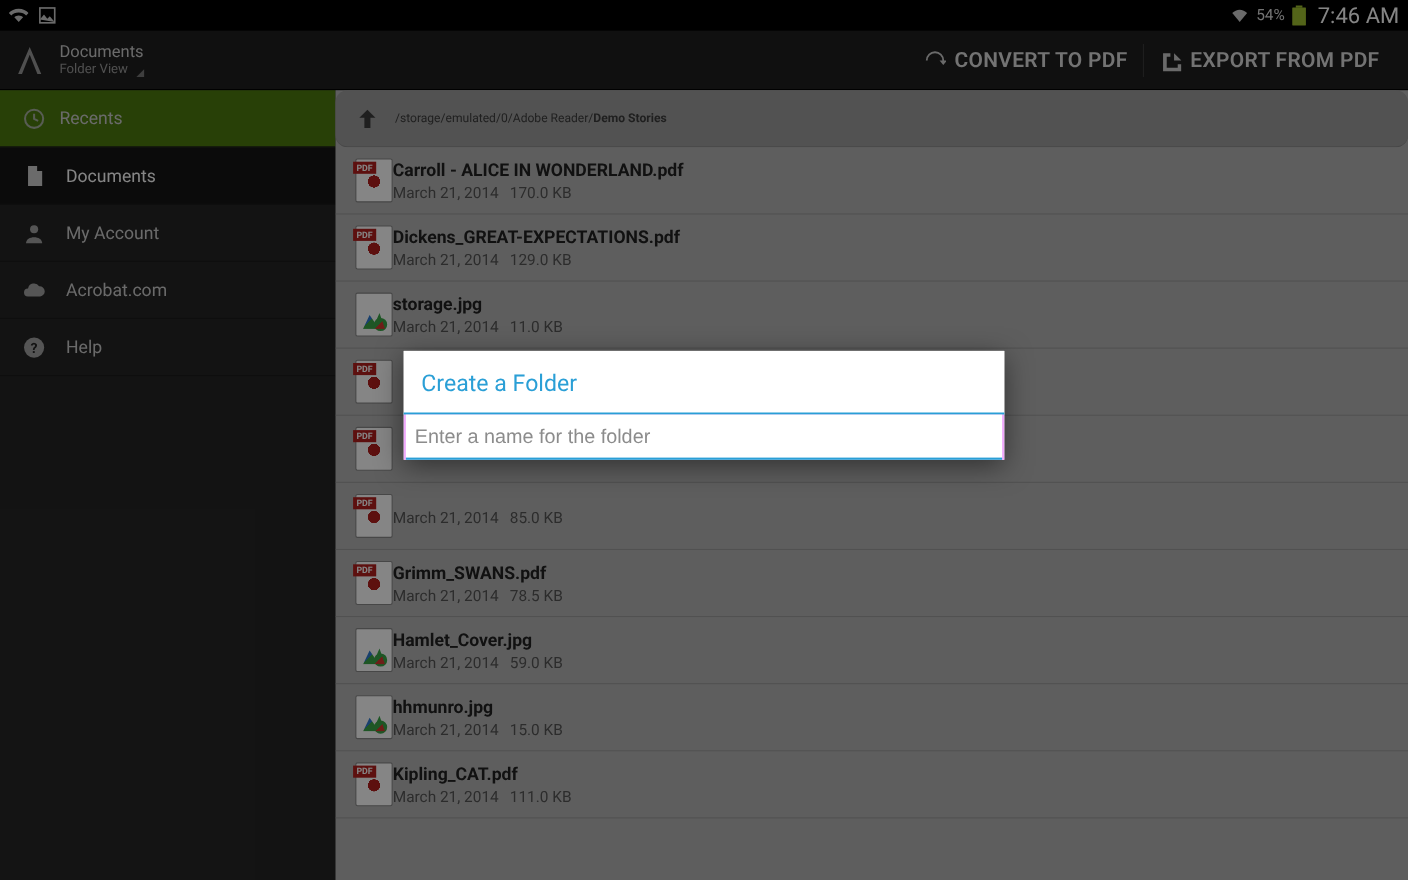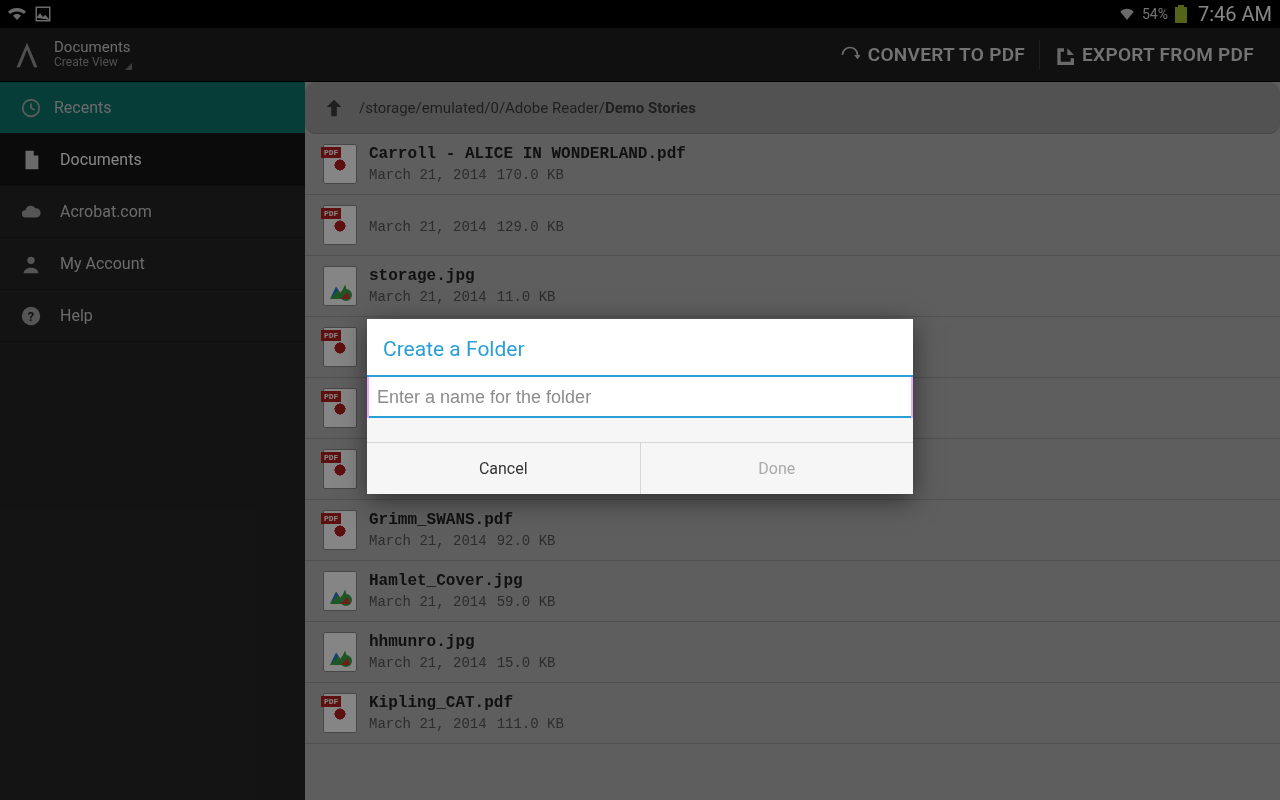--- a/index.html
+++ b/index.html
@@ -26,30 +26,30 @@
   .appbar .subtitle::after { content:""; position:absolute; right:0; bottom:0; border-left:7px solid transparent; border-bottom:7px solid #777; }
   .appbar .spacer { flex:1; }
   .appbar .action { display:flex; align-items:center; gap:8px; padding:0 14px; height:100%; font-size:19px; font-weight:600; color:#ddd; letter-spacing:.3px; }
   .appbar .sep { width:1px; height:30px; background:#3a3a3a; }
 
   
   .content { position:absolute; top:82px; bottom:0; left:0; right:0; display:flex; }
   .sidebar { width: 305px; background:#262626; display:flex; flex-direction:column; }
   .sidebar .item { display:flex; align-items:center; gap:18px; padding:0 20px; height:52px; font-size:16px; color:#ccc; border-bottom:1px solid #1b1b1b; }
   .sidebar .item.active { background:#161616; color:#fff; }
-  .sidebar .item.first { background:#0f766e;gap:12px; }
+  .sidebar .item.first { background:#4d7c0f;gap:12px; }
   .sidebar .item .icn { width:22px; height:22px; display:flex; align-items:center; justify-content:center; opacity:.85; }
 
   .main { flex:1; background:#b5b5b5; position:relative; }
-  .pathbar { height:52px; background:#9d9d9d; display:flex; align-items:center; padding:0 18px; gap:14px; color:#3d3d3d; font-size:15px; border-bottom:1px solid #888;border-radius:11px; }
+  .pathbar { height:52px; background:#9d9d9d; display:flex; align-items:center; padding:0 18px; gap:14px; color:#3d3d3d; font-size:11px; border-bottom:1px solid #888;border-radius:11px; }
   .pathbar .upicn { width:22px; height:22px; }
   .pathbar .crumbs b { font-weight:700; }
 
   .filelist { position:absolute; top:52px; bottom:0; left:0; right:0; overflow:hidden; }
-  .row { display:flex; align-items:center; gap:12px; padding:10px 18px; border-bottom:1px solid #9c9c9c;font-family:Liberation Mono, monospace; }
+  .row { display:flex; align-items:center; gap:0; padding:10px 18px; border-bottom:1px solid #9c9c9c; }
   .thumb { width:34px; height:40px; position:relative; flex-shrink:0; }
   .thumb.pdf { background:#fff; border:1px solid #888; border-radius:2px; }
   .thumb.pdf::before { content:"PDF"; position:absolute; top:2px; left:-3px; background:#b3201e; color:#fff; font-size:8px; font-weight:700; padding:1px 3px; }
   .thumb.pdf::after { content:""; position:absolute; top:12px; left:6px; right:6px; bottom:6px;
      background: radial-gradient(circle at 50% 40%, #b3201e 0 35%, transparent 36%); }
   .thumb.img { background:#fff; border:1px solid #888; border-radius:2px; }
   .thumb.img::after { content:""; position:absolute; left:6px; right:6px; bottom:6px; height:18px;
      background: linear-gradient(135deg,#2e7bd1 0 45%, #3aa648 45% 75%, #d13a2e 75% 100%); clip-path: polygon(0 100%,30% 30%,55% 70%,75% 20%,100% 100%); }
   .thumb.img::before { content:""; position:absolute; right:2px; bottom:2px; width:12px; height:12px; border-radius:50%; background:#3aa648; border:2px solid #fff; }
   .meta { display:flex; flex-direction:column; }
@@ -109,21 +109,21 @@
   </div>
 
   <div class="appbar">
     <span class="app-icon">
       <svg viewBox="0 0 32 32" width="28" height="28" fill="#999">
           <path d="M4 30L16 2l12 28h-4L16 10 8 30H4z"></path>
         </svg>
     </span>
     <div class="titleblock">
       <span class="title">Documents</span>
-      <span class="subtitle">Create View</span>
+      <span class="subtitle">Folder View</span>
     </div>
     <div class="spacer"></div>
     <div class="action">
       <span>
         <svg viewBox="0 0 24 24" width="20" height="20" fill="#ccc">
             <path d="M12 4a8 8 0 018 8h-3l4 5 4-5h-3A10 10 0 002 12h2a8 8 0 018-8z"></path>
           </svg>
       </span>
       <span>CONVERT TO PDF</span>
     </div>
@@ -153,33 +153,33 @@
         <span class="icn">
             <svg viewBox="0 0 24 24" width="22" height="22" fill="#eee">
               <path d="M6 2h9l5 5v15H6V2zm9 0v5h5"></path>
             </svg>
           </span>
         <span>Documents</span>
       </div>
       <div class="item">
         <span class="icn">
             <svg viewBox="0 0 24 24" width="22" height="22" fill="#bbb">
-              <path d="M6 18a4 4 0 010-8 6 6 0 0111-2 5 5 0 011 10H6z"></path>
-            </svg>
-          </span>
-        <span>Acrobat.com</span>
-      </div>
-      <div class="item">
-        <span class="icn">
-            <svg viewBox="0 0 24 24" width="22" height="22" fill="#bbb">
               <circle cx="12" cy="8" r="4"></circle>
               <path d="M4 22c0-4 4-6 8-6s8 2 8 6H4z"></path>
             </svg>
           </span>
         <span>My Account</span>
+      </div>
+      <div class="item">
+        <span class="icn">
+            <svg viewBox="0 0 24 24" width="22" height="22" fill="#bbb">
+              <path d="M6 18a4 4 0 010-8 6 6 0 0111-2 5 5 0 011 10H6z"></path>
+            </svg>
+          </span>
+        <span>Acrobat.com</span>
       </div>
       <div class="item">
         <span class="icn">
             <svg viewBox="0 0 24 24" width="22" height="22" fill="#bbb">
               <circle cx="12" cy="12" r="10"></circle>
               <text x="12" y="17" text-anchor="middle" font-size="14" fill="#262626" font-weight="700">?</text>
             </svg>
           </span>
         <span>Help</span>
       </div>
@@ -200,20 +200,21 @@
           <div class="row">
             <div class="thumb pdf"></div>
             <div class="meta">
               <div class="fname">Carroll - ALICE IN WONDERLAND.pdf</div>
               <div class="fstat"><span class="date">March 21, 2014</span><span>170.0 KB</span></div>
             </div>
           </div>
           <div class="row">
             <div class="thumb pdf"></div>
             <div class="meta">
+              <div class="fname">Dickens_GREAT-EXPECTATIONS.pdf</div>
               <div class="fstat"><span class="date">March 21, 2014</span><span>129.0 KB</span></div>
             </div>
           </div>
           <div class="row">
             <div class="thumb img"></div>
             <div class="meta">
               <div class="fname">storage.jpg</div>
               <div class="fstat"><span class="date">March 21, 2014</span><span>11.0 KB</span></div>
             </div>
           </div>
@@ -235,21 +236,21 @@
             <div class="thumb pdf"></div>
             <div class="meta">
               <div class="fname"></div>
               <div class="fstat"><span class="date">March 21, 2014</span><span>85.0 KB</span></div>
             </div>
           </div>
           <div class="row">
             <div class="thumb pdf"></div>
             <div class="meta">
               <div class="fname">Grimm_SWANS.pdf</div>
-              <div class="fstat"><span class="date">March 21, 2014</span><span>92.0 KB</span></div>
+              <div class="fstat"><span class="date">March 21, 2014</span><span>78.5 KB</span></div>
             </div>
           </div>
           <div class="row">
             <div class="thumb img"></div>
             <div class="meta">
               <div class="fname">Hamlet_Cover.jpg</div>
               <div class="fstat"><span class="date">March 21, 2014</span><span>59.0 KB</span></div>
             </div>
           </div>
           <div class="row">
@@ -269,19 +270,15 @@
         </div>
     </div>
   </div>
 
   <div class="scrim"></div>
   <div class="dialog">
     <div class="dtitle">Create a Folder</div>
     <div class="dbody">
       <input type="text" autofocus="" placeholder="Enter a name for the folder" style="">
     </div>
-    <div class="dbuttons">
-      <div class="dbtn cancel">Cancel</div>
-      <div class="dbtn done">Done</div>
-    </div>
   </div>
 
 </div>
 
 </body></html>

